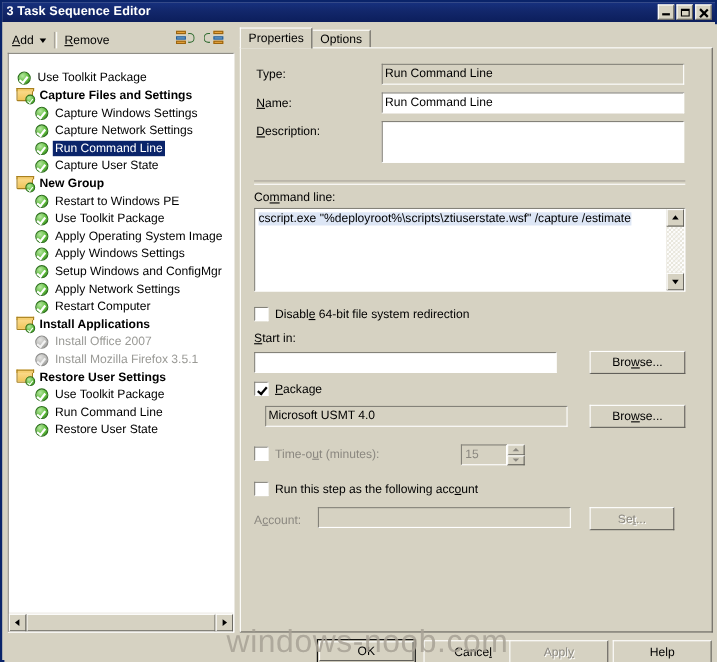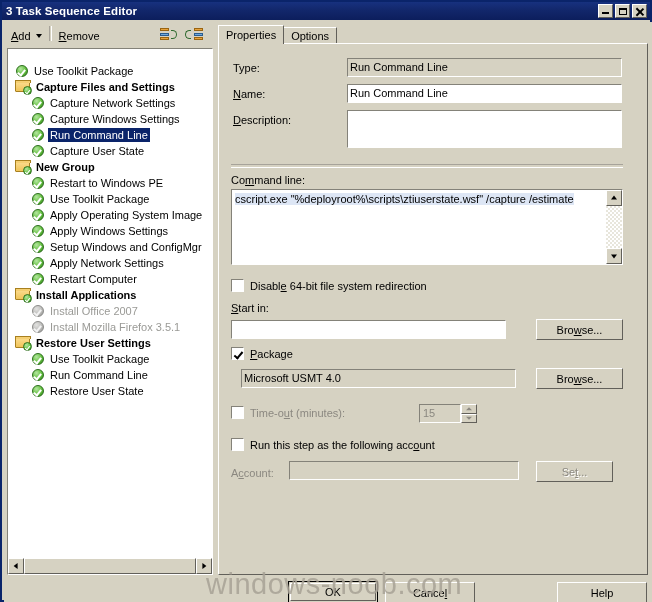--- a/index.html
+++ b/index.html
@@ -75,20 +75,21 @@
     width: 648px; height: 580px;
     background: #d6d2c2;
   }
 
   
   .left-toolbar {
     position: absolute;
     left: 2px; top: 4px;
     width: 207px; height: 21px;
     display: flex;
+    align-items: center;
   }
   .tb-item {
     height: 20px;
     display: flex; align-items: center;
     padding: 0 5px;
     white-space: nowrap;
     cursor: default;
   }
   .tb-sep {
     width: 1px; height: 15px;
@@ -561,28 +562,28 @@
                 <span class="tab"></span>
                 <span class="badge"></span>
               </span>
               <span class="tlabel">Capture Files and Settings</span>
             </div>
             <div class="tnode ind2">
               <span class="ico-check">
                 <span class="disc"></span>
                 <span class="tick"></span>
               </span>
+              <span class="tlabel">Capture Windows Settings</span>
+            </div>
+            <div class="tnode ind2">
+              <span class="ico-check">
+                <span class="disc"></span>
+                <span class="tick"></span>
+              </span>
               <span class="tlabel">Capture Network Settings</span>
-            </div>
-            <div class="tnode ind2">
-              <span class="ico-check">
-                <span class="disc"></span>
-                <span class="tick"></span>
-              </span>
-              <span class="tlabel">Capture Windows Settings</span>
             </div>
             <div class="tnode selected ind2">
               <span class="ico-check">
                 <span class="disc"></span>
                 <span class="tick"></span>
               </span>
               <span class="tlabel">Run Command Line</span>
             </div>
             <div class="tnode ind2">
               <span class="ico-check">
@@ -793,20 +794,23 @@
 
       <div class="bottom-bar">
         <div class="btn default" style="left:284px; top:3px; width:90px; height:22px;">
           <span class="inner">
               <span>OK</span>
             </span>
         </div>
         <div class="btn" style="left:381px; top:4px; width:90px; height:21px;">
           <span>Cance<u>l</u></span>
         </div>
+        <div class="btn dis" style="left:459px; top:4px; width:90px; height:21px;">
+          <span>Appl<u>y</u></span>
+        </div>
         <div class="btn" style="left:553px; top:4px; width:90px; height:21px;">
           <span>Help</span>
         </div>
       </div>
 
     </div>
   </div>
 
   <div class="watermark">windows-noob.com</div>
 </div>

